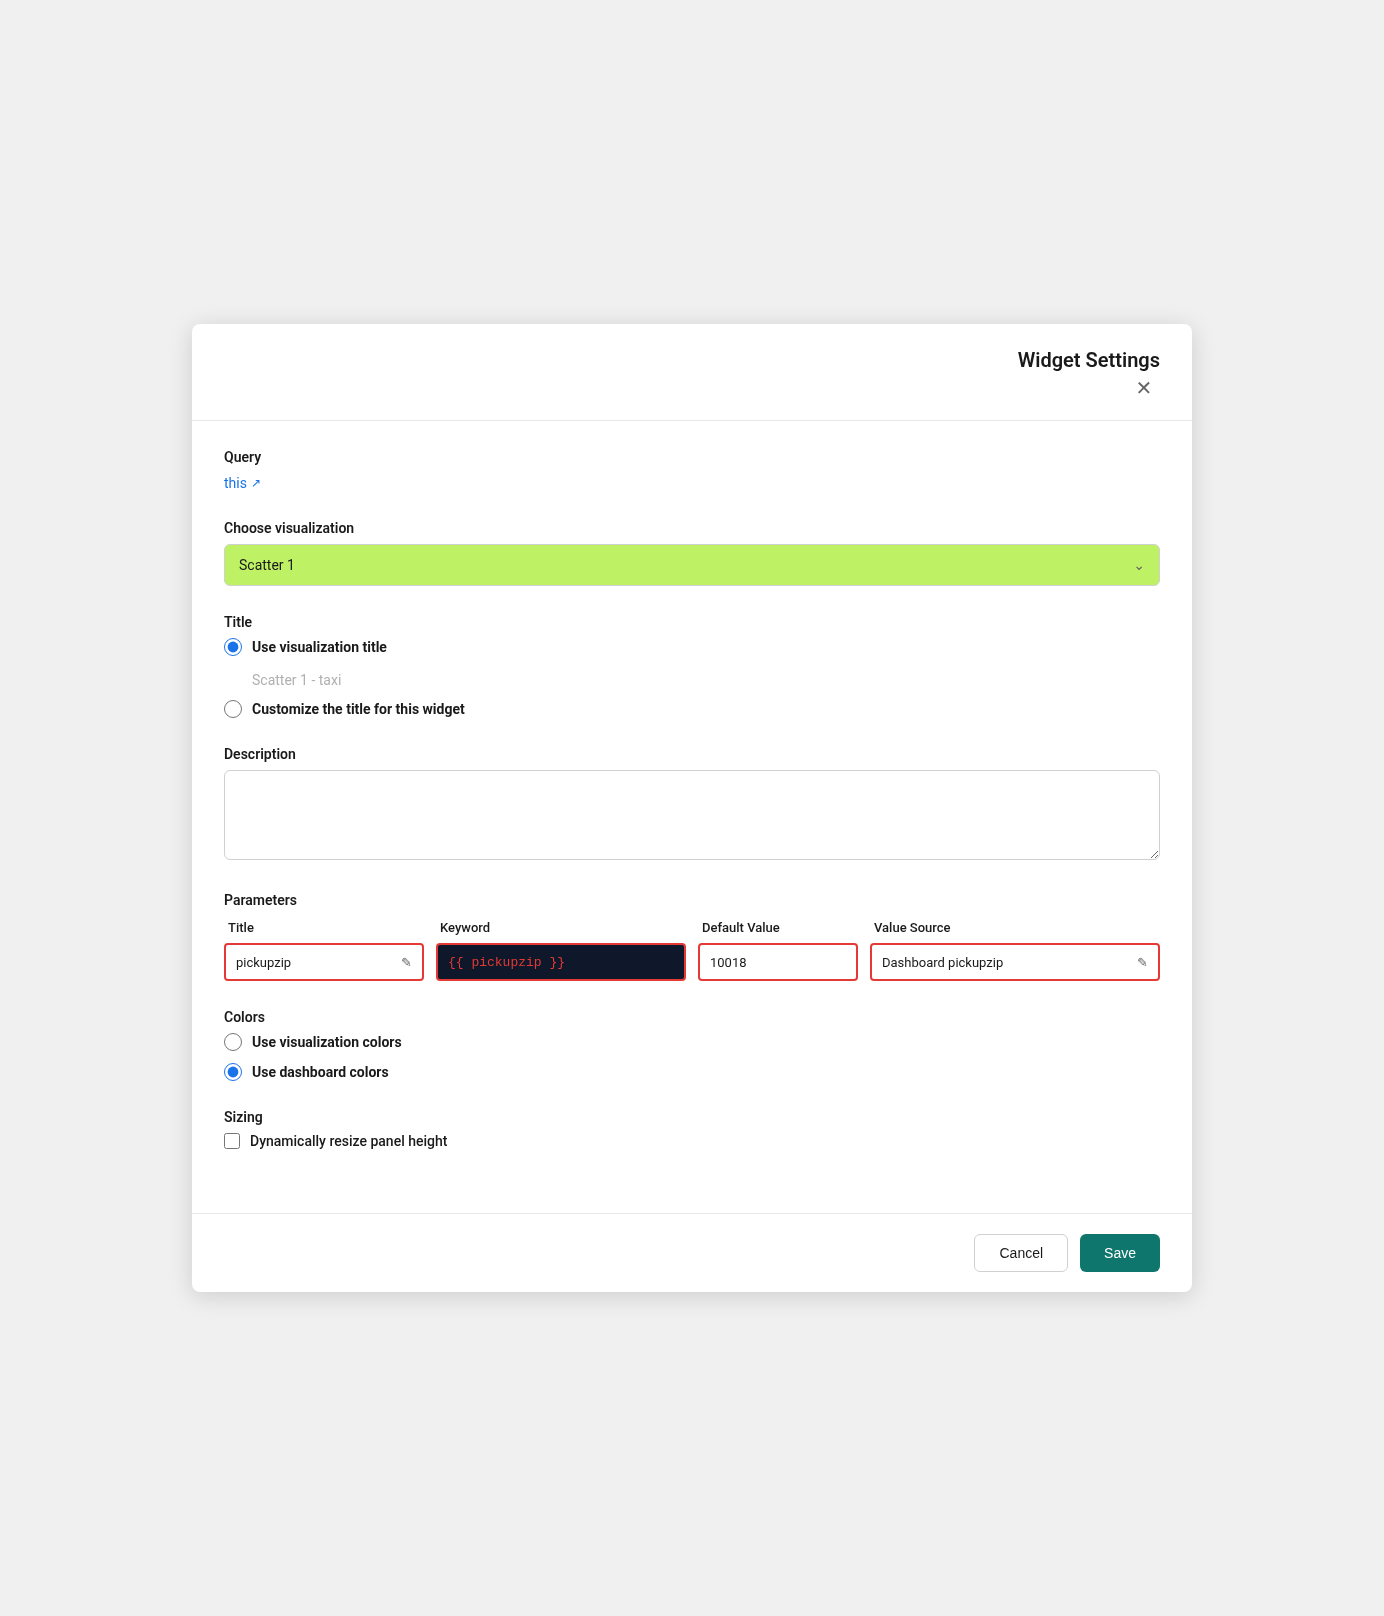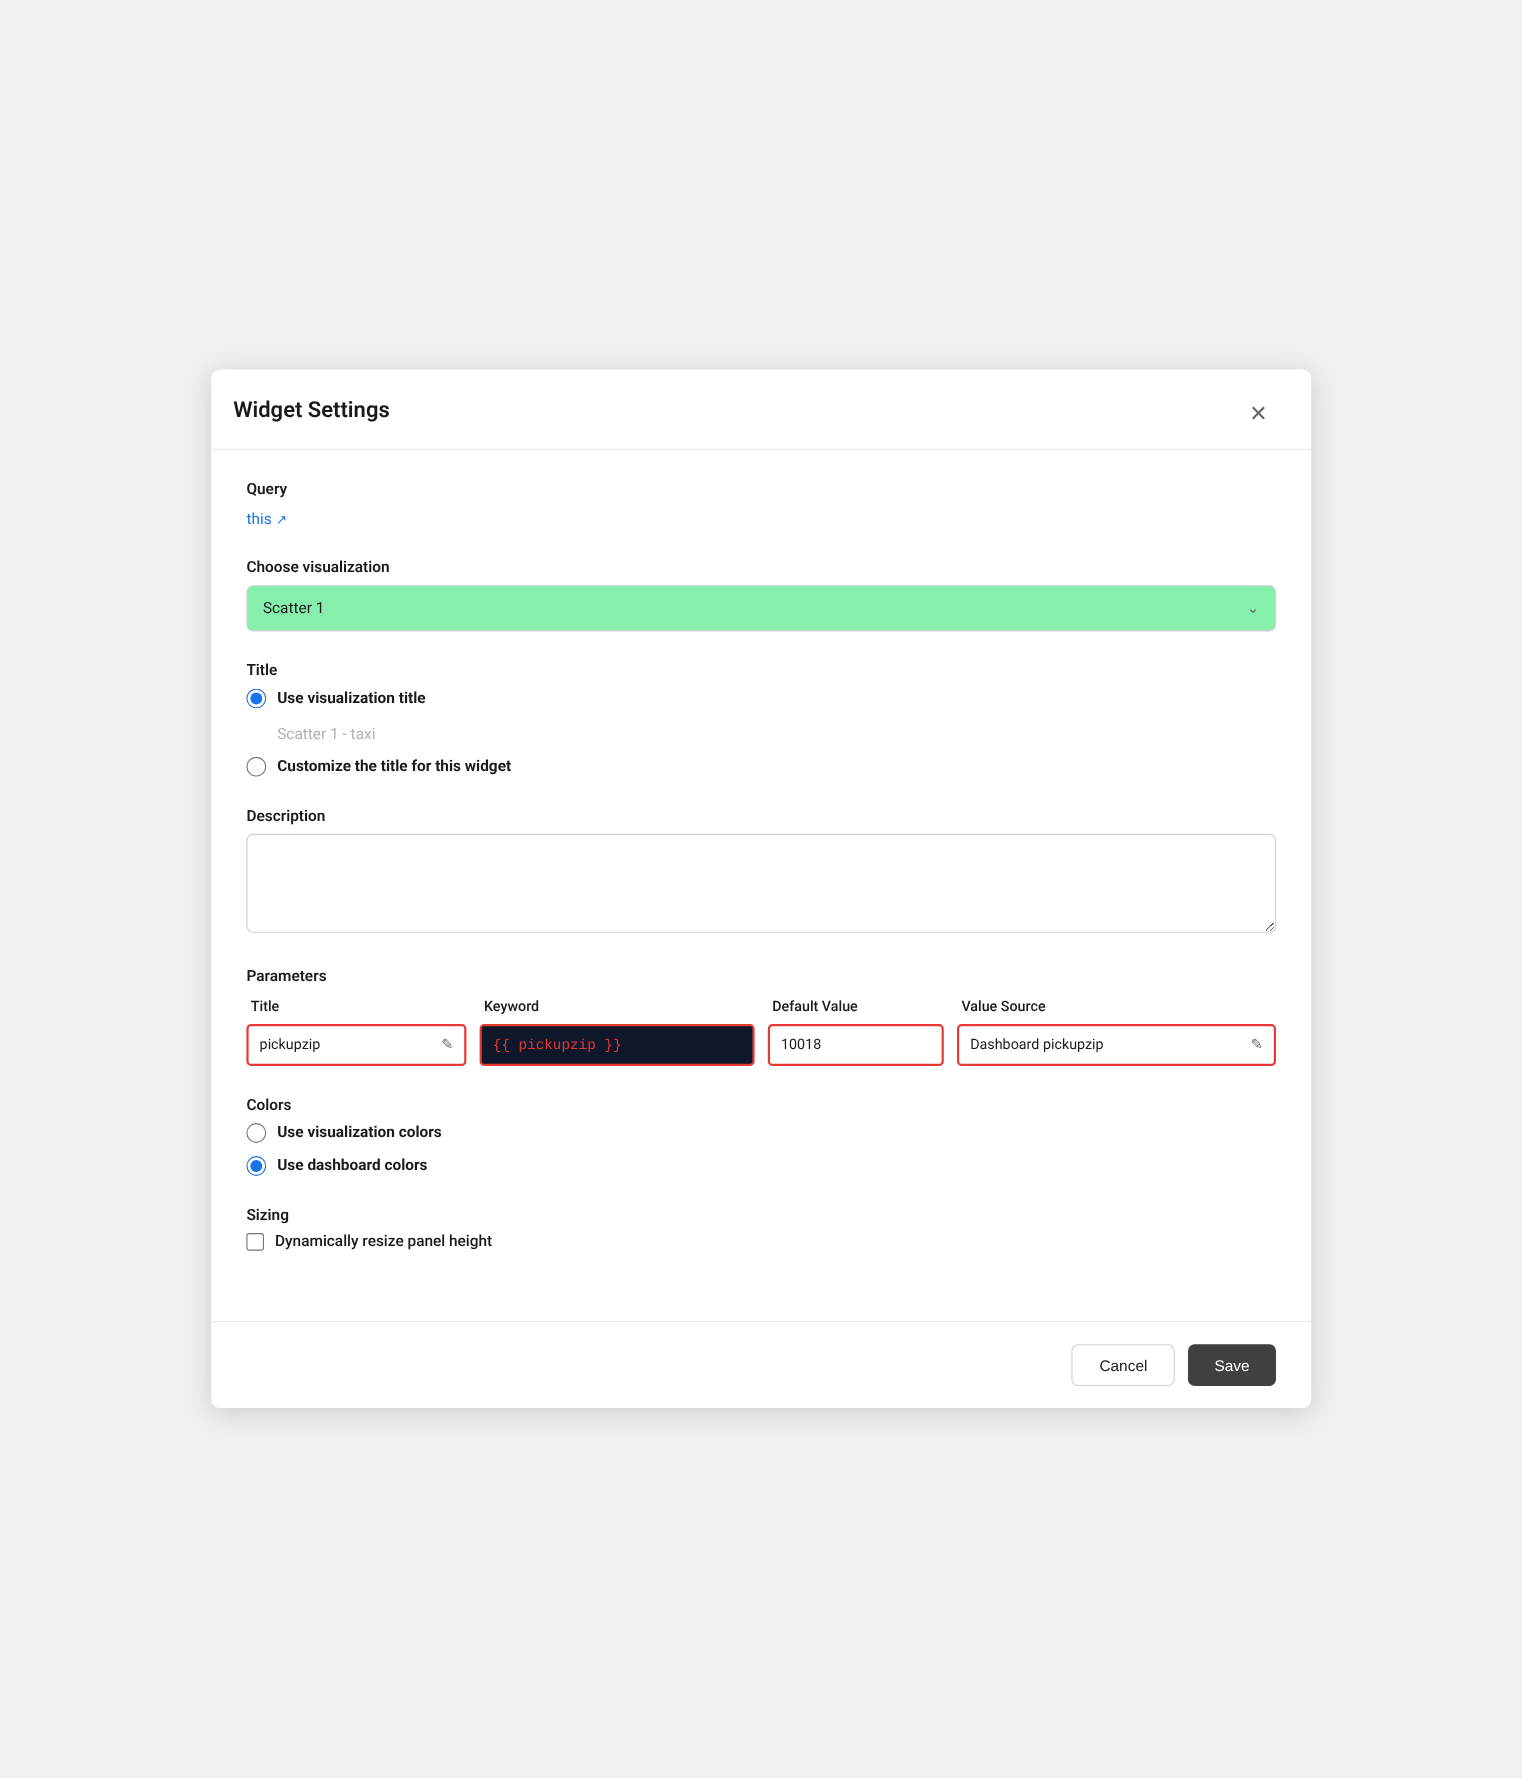--- a/index.html
+++ b/index.html
@@ -23,23 +23,24 @@
       box-shadow: 0 4px 24px rgba(0,0,0,0.15);
       width: 1000px;
       max-width: 100%;
       padding: 0;
       position: relative;
     }
 
     .dialog-header {
       display: flex;
       justify-content: space-between;
-      align-items: flex-start;
+      align-items: flex-end;
       padding: 24px 32px 16px 20px;
       border-bottom: 1px solid #e8e8e8;
+      flex-direction: column;
     }
 
     .dialog-title {
       font-size: 20px;
       font-weight: 600;
       color: #1a1a1a;
     }
 
     .close-btn {
       background: none;
@@ -242,35 +243,35 @@
       font-size: 14px;
       font-weight: 500;
       color: #1a1a1a;
       cursor: pointer;
     }
 
     .btn-save {
       padding: 10px 24px;
       border: none;
       border-radius: 6px;
-      background: #404040;
+      background: #0f766e;
       font-size: 14px;
       font-weight: 500;
       color: white;
       cursor: pointer;
     }
 
     .select-display {
       width: 100%;
       padding: 10px 40px 10px 14px;
       border: 1px solid #d0d0d0;
       border-radius: 6px;
       font-size: 14px;
       color: #1a1a1a;
-      background: #86efac;
+      background: #bef264;
       height: 42px;
       display: flex;
       align-items: center;
       justify-content: space-between;
       cursor: pointer;
       position: relative;
     }
   </style>
 </head>
 <body>

